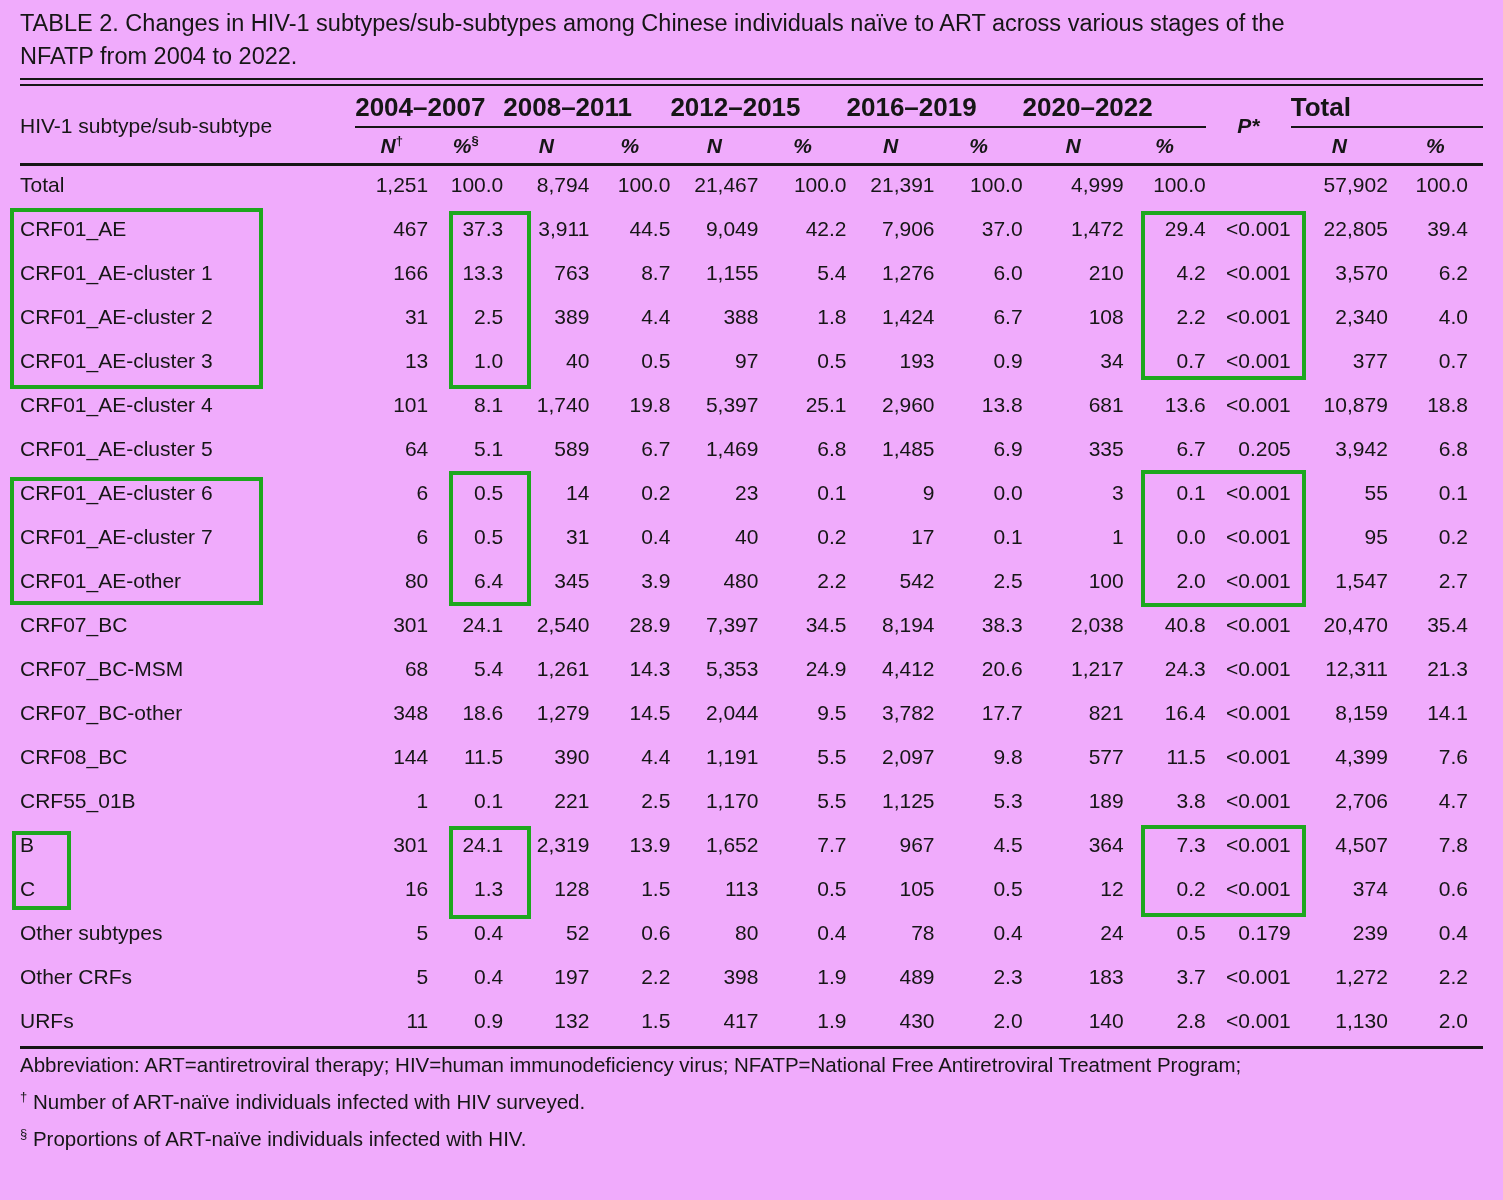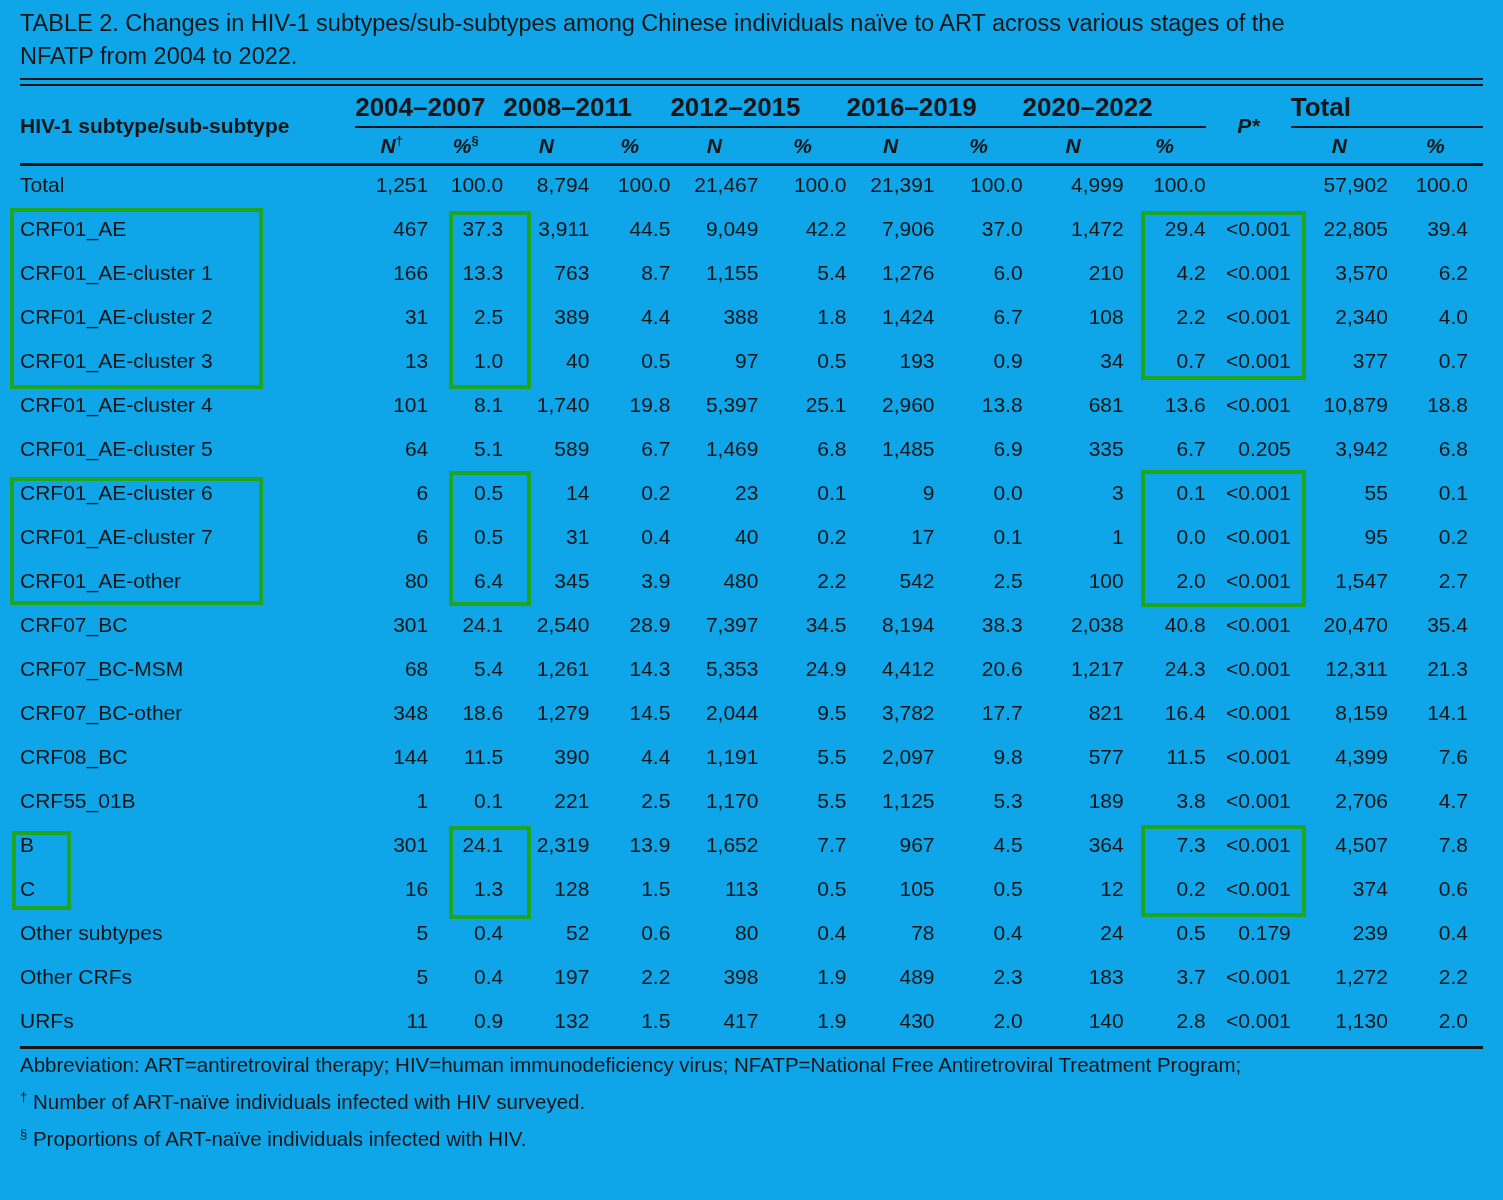--- a/index.html
+++ b/index.html
@@ -1,21 +1,21 @@
 <!DOCTYPE html>
 <html><head>
 <meta charset="utf-8">
 <style>
   * { box-sizing: border-box; margin: 0; padding: 0; }
   html, body { background: #ffffff; }
   #screen {
     position: relative;
     width: 1503px;
     height: 1200px;
-    background: #0ea5e9;
+    background: #f0abfc;
     font-family: "Liberation Sans", sans-serif;
     color: #161616;
     overflow: hidden;
   }
   .title {
     position: absolute;
     left: 20px;
     top: 7px;
     width: 1478px;
     font-size: 23.5px;
@@ -33,21 +33,21 @@
     left: 20px;
     top: 88px;
     width: 1463px;
     border-collapse: separate;
     border-spacing: 0;
     table-layout: fixed;
   }
   th, td { padding: 0; font-weight: normal; }
   tr.h1 { height: 40px; }
   tr.h2 { height: 35px; }
-  th.rowhead { text-align: left; font-weight: bold; font-size: 21px; vertical-align: middle; }
+  th.rowhead { text-align: left; font-weight: normal; font-size: 21px; vertical-align: middle; }
   th.period  { font-weight: bold; font-size: 26px; text-align: left; vertical-align: middle; border-bottom: 2px solid #161616; }
   th.pcol    { font-size: 21px; text-align: center; vertical-align: middle; }
   th.sub     { font-size: 21px; text-align: center; vertical-align: middle; }
   .bi  { font-weight: bold; font-style: italic; }
   sup.hsup { font-size: 13px; font-weight: bold; }
   tbody td { height: 44px; font-size: 21px; vertical-align: middle; }
   td.lbl  { text-align: left; }
   td.num  { text-align: right; }
   td.last { padding-right: 15px; }
 

